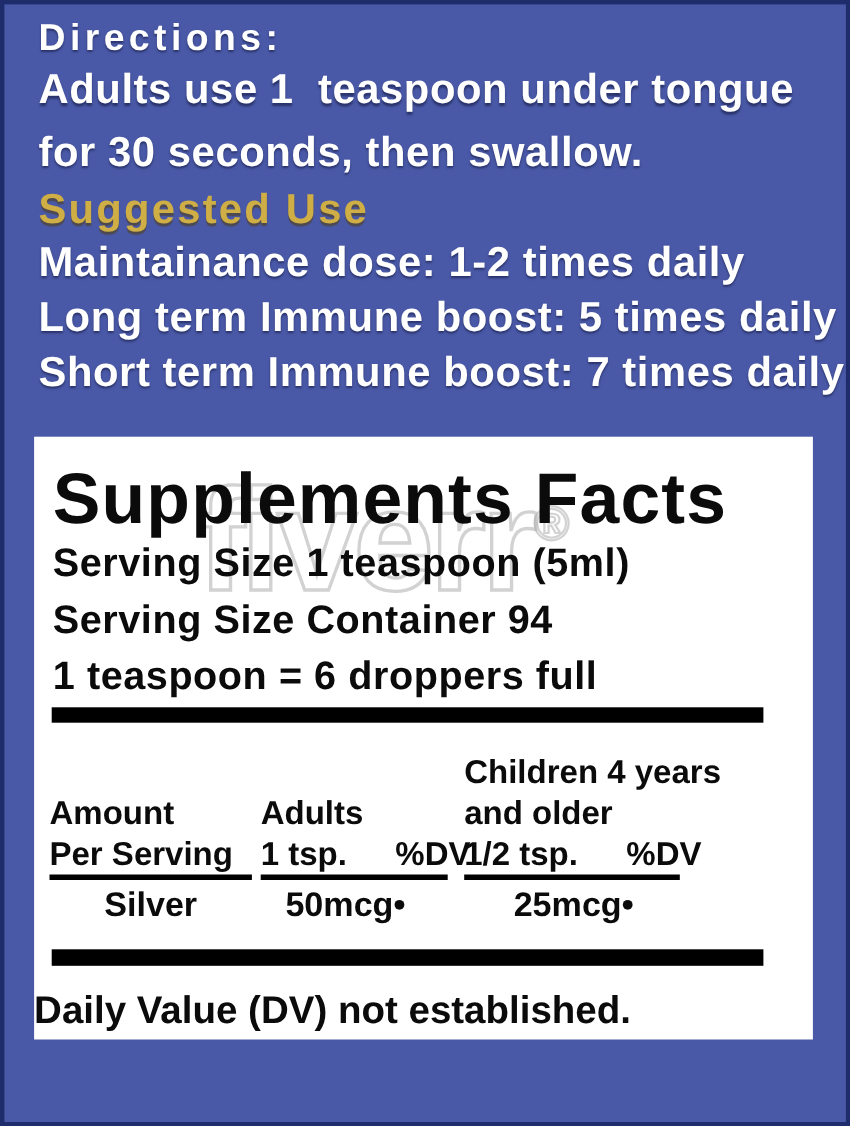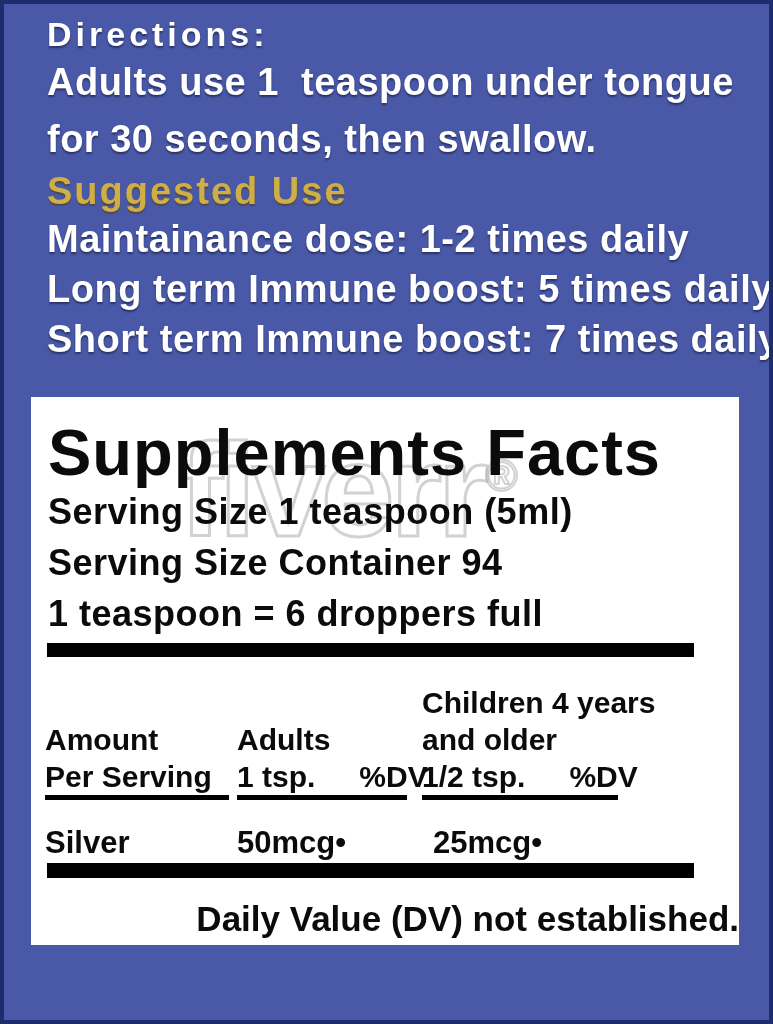--- a/index.html
+++ b/index.html
@@ -17,21 +17,20 @@
     pointer-events:none;z-index:9;
   }
   
   .blue-line{
     position:absolute;left:35px;
     color:#ffffff;
     font-size:38px;line-height:46px;
     letter-spacing:0.5px;
     white-space:pre;
     text-shadow:0 2px 2px rgba(12,18,55,0.55);
-    margin-left:12px;
   }
   .directions-heading{top:11px;font-size:34px;letter-spacing:4px;}
   .dir-line-1{top:59px;}
   .dir-line-2{top:116px;}
   .suggested{top:168px;color:#cfae45;font-size:38px;letter-spacing:2px;
     text-shadow:0 2px 1px rgba(80,60,10,0.55);}
   .dose-0{top:216px;}
   .dose-1{top:266px;}
   .dose-2{top:316px;}
   
@@ -67,28 +66,28 @@
   .col{position:absolute;top:290px;z-index:2;font-size:30px;}
   .col-1{left:14px;width:184px;}
   .col-2{left:206px;width:170px;}
   .col-3{left:391px;width:196px;}
   .col-head{
     height:108px;display:flex;flex-direction:column;justify-content:flex-end;
     border-bottom:5px solid #000;line-height:37px;white-space:nowrap;
   }
   .head-split{display:flex;justify-content:space-between;gap:44px;}
   .col-value{
-    display:flex;justify-content:flex-start;
-    padding-top:26px;font-size:31px;line-height:34px;white-space:nowrap;
+    display:flex;justify-content:center;
+    padding-top:6px;font-size:31px;line-height:34px;white-space:nowrap;
   }
   .col-2 .col-value{padding-right:16px;}
   .col-3 .col-value{padding-right:8px;margin-left:11px;}
   .footnote{
     position:absolute;left:0;top:502px;width:100%;z-index:2;
-    text-align:right;font-size:35px;white-space:nowrap;
+    text-align:left;font-size:35px;white-space:nowrap;
   }
   
   .ingredients{
     position:absolute;left:0;top:963px;width:773px;z-index:2;
     text-align:center;color:#fff;font-size:30px;letter-spacing:0.5px;
     white-space:nowrap;
     text-shadow:0 2px 2px rgba(12,18,55,0.55);
   }
 </style>
 </head>

